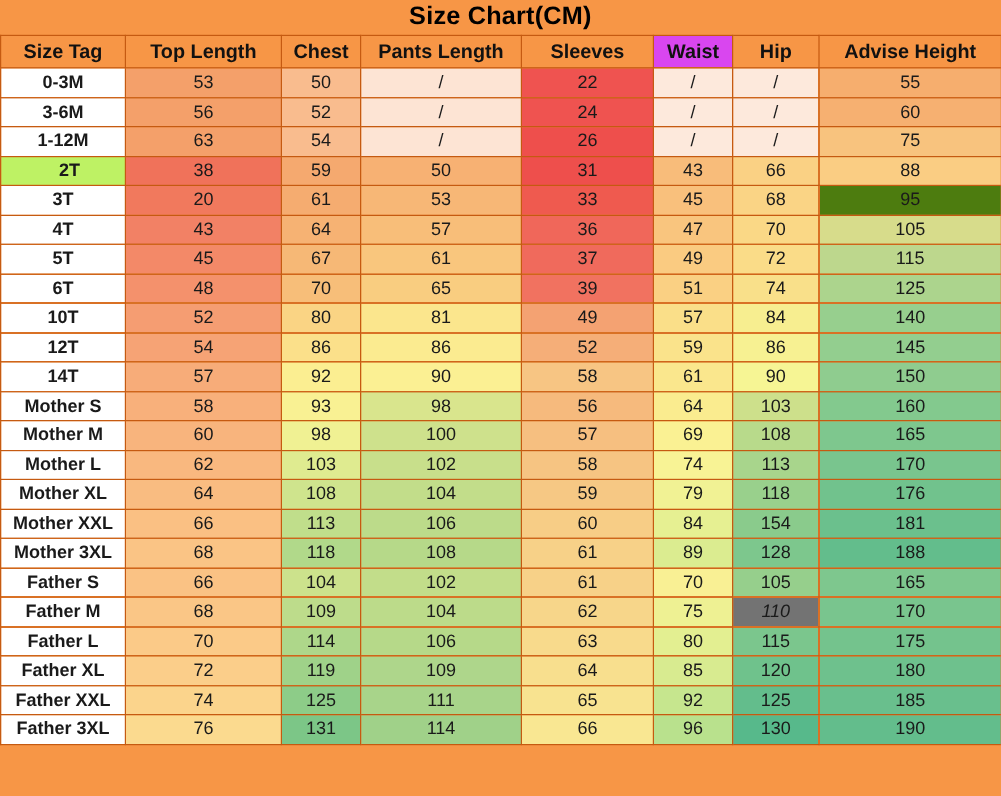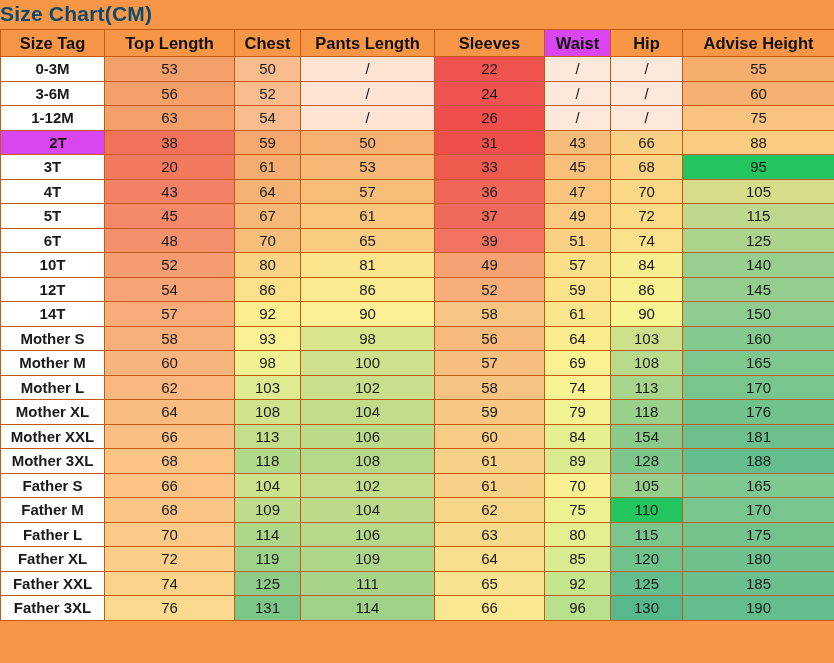--- a/index.html
+++ b/index.html
@@ -15,24 +15,24 @@
   }
   #chart-wrap {
     width: 834px;
     height: 663px;
     box-sizing: border-box;
     background: #F79646;
     display: flex;
     flex-direction: column;
   }
   #chart-title {
-    text-align: left;
+    text-align: center;
     font-size: 21px;
     font-weight: bold;
-    color: #0c4a6e;
+    color: #000000;
     padding: 2px 0 3px 0;
     letter-spacing: 0.2px;
   }
   table {
     border-collapse: collapse;
     width: 834px;
     table-layout: fixed;
   }
   th, td {
     border: 1px solid #C55A11;
@@ -124,38 +124,38 @@
           <td class="sizetag" style="background: rgb(255, 255, 255);">1-12M</td>
           <td style="background: rgb(244, 160, 106);">63</td>
           <td style="background: rgb(249, 188, 142);">54</td>
           <td style="background: rgb(253, 228, 212);">/</td>
           <td style="background: rgb(238, 79, 76);">26</td>
           <td style="background: rgb(253, 233, 220);">/</td>
           <td style="background: rgb(253, 233, 220);">/</td>
           <td style="background: rgb(248, 195, 126);">75</td>
         </tr>
         <tr>
-          <td class="sizetag" style="background: #d946ef; padding-left: 11px;">2T</td>
+          <td class="sizetag" style="background: #bef264; padding-left: 11px;">2T</td>
           <td style="background: rgb(240, 114, 90);">38</td>
           <td style="background: rgb(245, 169, 111);">59</td>
           <td style="background: rgb(247, 177, 115);">50</td>
           <td style="background: rgb(238, 79, 76);">31</td>
           <td style="background: rgb(248, 188, 122);">43</td>
           <td style="background: rgb(250, 209, 132);">66</td>
           <td style="background: rgb(250, 205, 131);">88</td>
         </tr>
         <tr>
           <td class="sizetag" style="background: rgb(255, 255, 255);">3T</td>
           <td style="background: rgb(241, 121, 93);">20</td>
           <td style="background: rgb(245, 172, 112);">61</td>
           <td style="background: rgb(247, 183, 118);">53</td>
           <td style="background: rgb(239, 90, 79);">33</td>
           <td style="background: rgb(249, 192, 124);">45</td>
           <td style="background: rgb(250, 212, 133);">68</td>
-          <td style="background: #22c55e;">95</td>
+          <td style="background: #4d7c0f;">95</td>
         </tr>
         <tr>
           <td class="sizetag" style="background: rgb(255, 255, 255);">4T</td>
           <td style="background: rgb(242, 129, 101);">43</td>
           <td style="background: rgb(246, 178, 115);">64</td>
           <td style="background: rgb(248, 190, 121);">57</td>
           <td style="background: rgb(240, 103, 90);">36</td>
           <td style="background: rgb(249, 197, 126);">47</td>
           <td style="background: rgb(250, 216, 134);">70</td>
           <td style="background: rgb(215, 220, 139);">105</td>
@@ -280,21 +280,21 @@
           <td style="background: rgb(150, 207, 140);">105</td>
           <td style="background: rgb(126, 199, 142);">165</td>
         </tr>
         <tr>
           <td class="sizetag" style="background: rgb(255, 255, 255);">Father M</td>
           <td style="background: rgb(250, 198, 134);">68</td>
           <td style="background: rgb(189, 220, 139);">109</td>
           <td style="background: rgb(188, 219, 138);">104</td>
           <td style="background: rgb(247, 214, 138);">62</td>
           <td style="background: rgb(238, 241, 147);">75</td>
-          <td style="background: #22c55e;">110</td>
+          <td style="background: #737373; font-style: italic;">110</td>
           <td style="background: rgb(121, 197, 142);">170</td>
         </tr>
         <tr>
           <td class="sizetag" style="background: rgb(255, 255, 255);">Father L</td>
           <td style="background: rgb(251, 202, 136);">70</td>
           <td style="background: rgb(174, 215, 138);">114</td>
           <td style="background: rgb(182, 217, 137);">106</td>
           <td style="background: rgb(248, 218, 140);">63</td>
           <td style="background: rgb(227, 239, 145);">80</td>
           <td style="background: rgb(123, 198, 141);">115</td>

